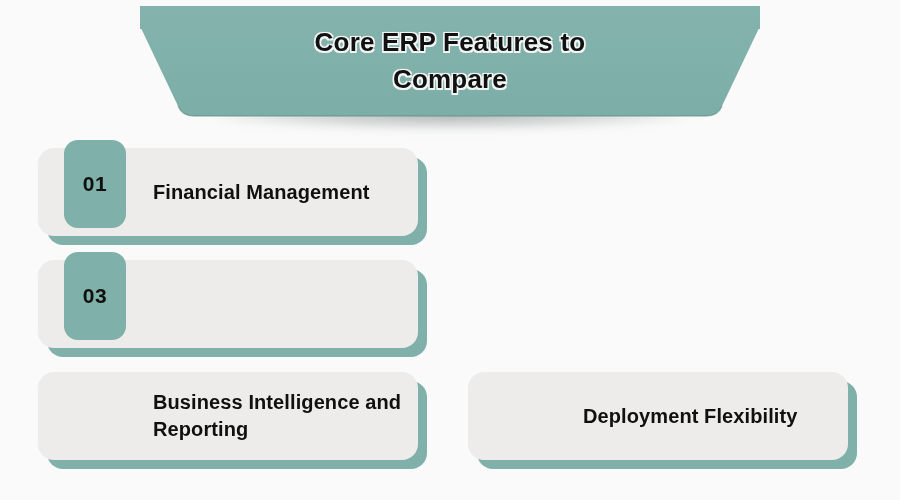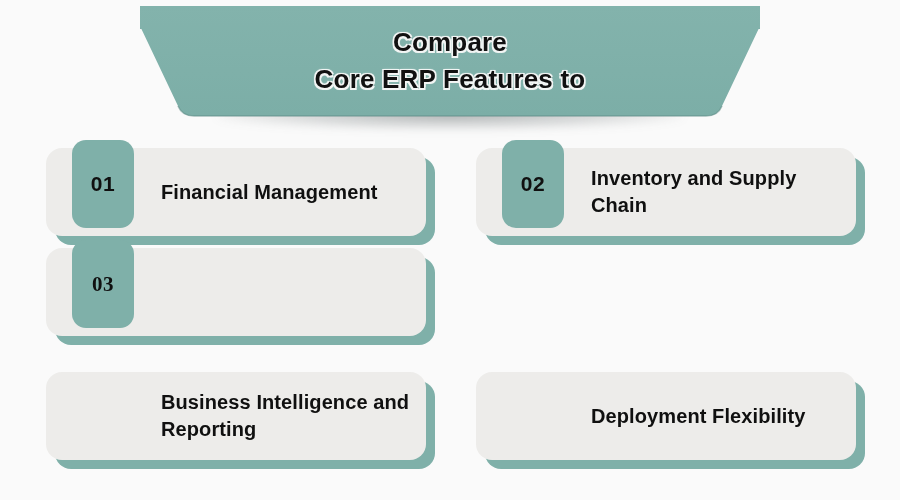--- a/index.html
+++ b/index.html
@@ -85,26 +85,25 @@
     position: absolute;
     left: 0;
     top: 140px;
     width: 900px;
     height: 360px;
   }
   .card {
     position: absolute;
     width: 380px;
     height: 88px;
-    margin-left: 8px;
   }
   .card.col-left  { left: 38px; }
   .card.col-right { left: 468px; }
   .card.row-1 { top: 8px; }
-  .card.row-2 { top: 108px; font-family: Liberation Serif, serif; }
+  .card.row-2 { top: 120px; }
   .card.row-3 { top: 232px; }
 
   .card-shade {
     position: absolute;
     left: 9px;
     top: 9px;
     width: 380px;
     height: 88px;
     background: #7fb0a9;
     border-radius: 16px;
@@ -166,40 +165,34 @@
           <stop offset="0%" stop-color="#83b3ac"></stop>
           <stop offset="100%" stop-color="#7caea7"></stop>
         </linearGradient>
       </defs>
       <path d="M 140 0 L 760 0 L 760 20 L 722 100 Q 718 110 706 110 L 194 110 Q 182 110 178 100 L 140 20 Z" fill="url(#bannerGrad)"></path>
       <path d="M 178 100 Q 182 110 194 110 L 706 110 Q 718 110 722 100" fill="none" stroke="#5d8a85" stroke-width="1.5" opacity="0.55"></path>
     </svg>
   </div>
 
   <div class="banner-title">
+    <div>Core ERP Features to</div>
     <div>Compare</div>
-    <div>Core ERP Features to</div>
   </div>
 </div>
 
 <div class="grid">
 
   <div class="card col-left row-1">
     <div class="card-shade"></div>
     <div class="card-body"></div>
     <div class="badge">01</div>
     <div class="card-label">Financial Management</div>
   </div>
 
-  <div class="card col-right row-1">
-    <div class="card-shade"></div>
-    <div class="card-body"></div>
-    <div class="badge">02</div>
-    <div class="card-label">Inventory and Supply Chain</div>
-  </div>
 
   <div class="card col-left row-2">
     <div class="card-shade"></div>
     <div class="card-body"></div>
     <div class="badge">03</div>
   </div>
 
 
   <div class="card col-left row-3">
     <div class="card-shade"></div>

